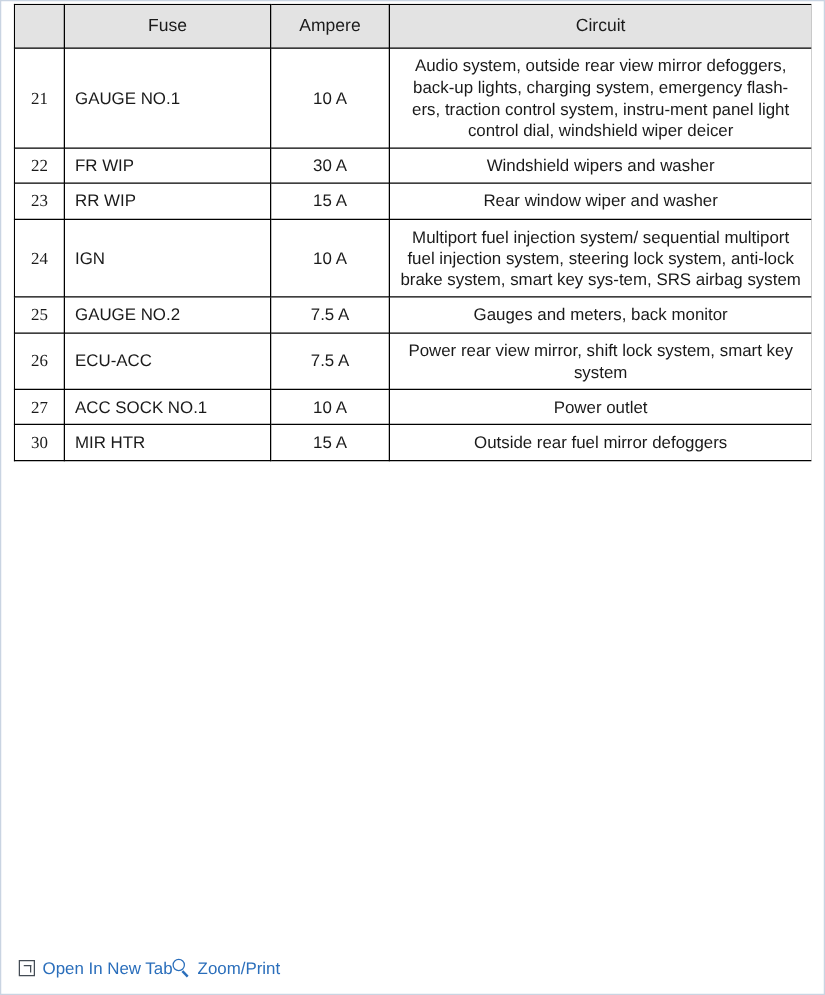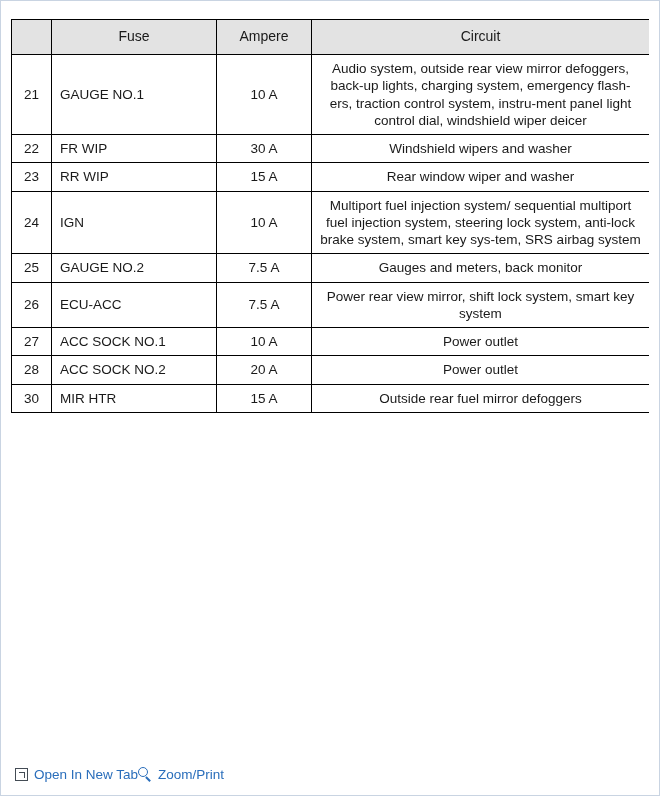--- a/index.html
+++ b/index.html
@@ -12,21 +12,21 @@
     background: #ffffff;
     font-family: "Liberation Sans", sans-serif;
     -webkit-font-smoothing: antialiased;
   }
   .viewer {
     box-sizing: border-box;
     width: 660px;
     height: 796px;
     background: #ffffff;
     border: 1px solid #c9d4e2;
-    padding: 18px 10px 0 10px;
+    padding: 2px 10px 0 10px;
     display: flex;
     flex-direction: column;
   }
   .table-wrap {
     flex: 1 1 auto;
     overflow: hidden;
   }
   table.fuse-table {
     width: 638px;
     border-collapse: collapse;
@@ -50,20 +50,21 @@
     font-size: 14px;
   }
   col.c-num { width: 40px; }
   col.c-fuse { width: 165px; }
   col.c-amp { width: 95px; }
   col.c-circ { width: 338px; }
 
   td.num {
     text-align: center;
     padding: 4px 2px;
+    font-family: Liberation Serif, serif;
   }
   td.fuse {
     text-align: left;
     padding: 4px 8px;
   }
   td.amp {
     text-align: center;
     padding: 4px 2px;
     margin-top: 27px;
   }
@@ -189,26 +190,20 @@
         <tr>
           <td class="num">26</td>
           <td class="fuse">ECU-ACC</td>
           <td class="amp">7.5 A</td>
           <td class="circ">Power rear view mirror, shift lock system, smart key system</td>
         </tr>
         <tr>
           <td class="num">27</td>
           <td class="fuse">ACC SOCK NO.1</td>
           <td class="amp">10 A</td>
-          <td class="circ">Power outlet</td>
-        </tr>
-        <tr>
-          <td class="num">28</td>
-          <td class="fuse">ACC SOCK NO.2</td>
-          <td class="amp">20 A</td>
           <td class="circ">Power outlet</td>
         </tr>
         <tr>
           <td class="num">30</td>
           <td class="fuse">MIR HTR</td>
           <td class="amp">15 A</td>
           <td class="circ">Outside rear fuel mirror defoggers</td>
         </tr>
       </tbody>
     </table>

